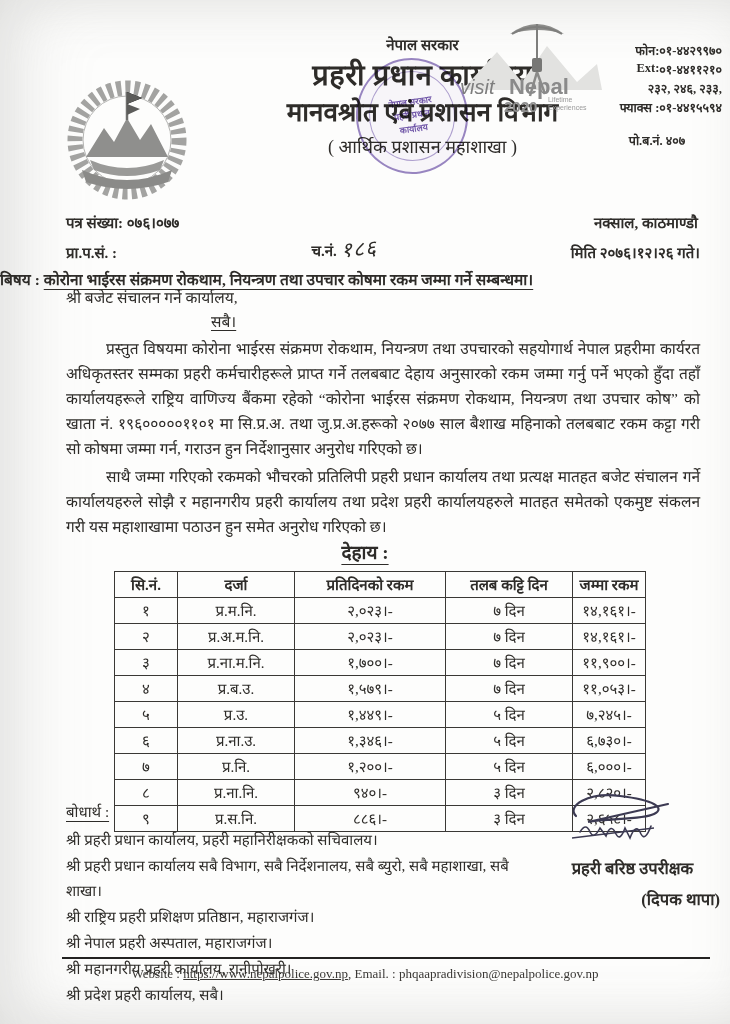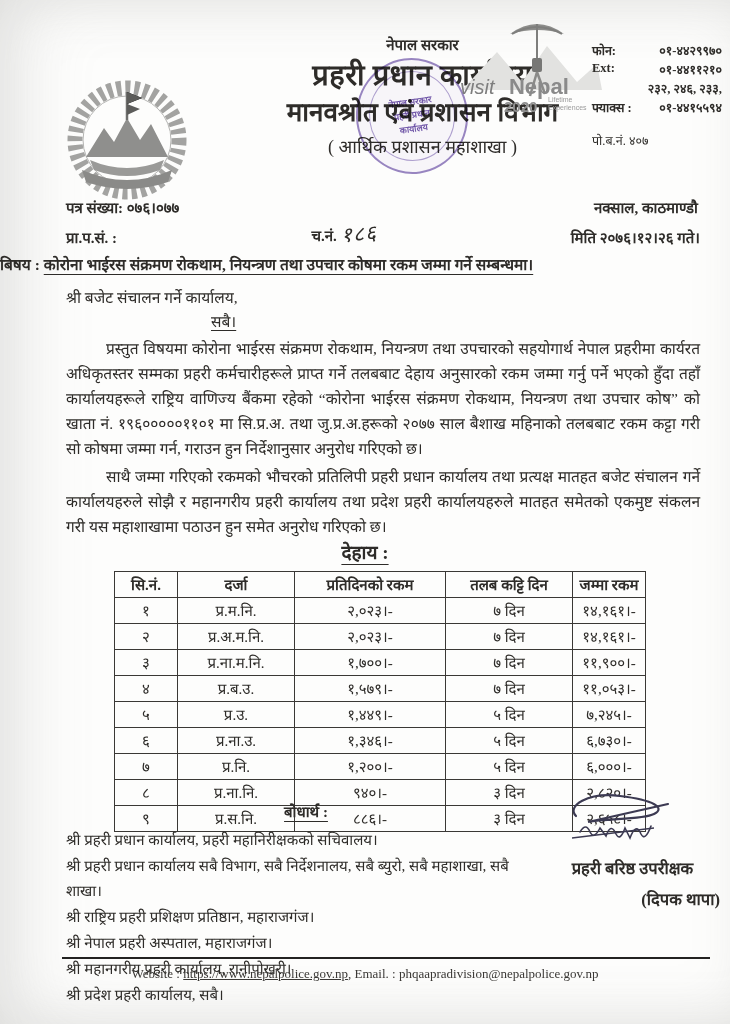--- a/index.html
+++ b/index.html
@@ -13,64 +13,64 @@
   
   .header{position:absolute;left:0;top:0;width:730px;height:196px;}
   .emblem{position:absolute;left:56px;top:62px;width:142px;height:142px;}
   .head-center{position:absolute;left:225px;top:36px;width:395px;text-align:center;line-height:1.25;}
   .h-gov{font-size:15px;font-weight:bold;}
   .h-min{font-size:19px;font-weight:bold;margin-top:2px;}
   .h-office{font-size:29px;font-weight:bold;margin-top:2px;letter-spacing:.5px;}
   .h-dept{font-size:26px;font-weight:bold;margin-top:4px;}
   .h-div{font-size:18px;font-weight:normal;margin-top:6px;}
   .contact{position:absolute;left:592px;top:42px;width:130px;font-size:12.5px;font-weight:bold;}
-  .contact .row{display:flex;justify-content:space-between;margin-bottom:2px;}
+  .contact .row{display:flex;justify-content:flex-end;margin-bottom:2px;}
   .contact .lbl{color:#2e2c29;}
   .contact .val{text-align:right;}
-  .pobox{margin-top:16px;text-align:left;font-weight:normal;}
+  .pobox{margin-top:16px;text-align:center;font-weight:bold;}
   
   .vn{position:absolute;left:452px;top:12px;width:150px;height:118px;color:#8f8f8f;}
   .vn svg{position:absolute;left:0;top:0;}
   .vn .vn-text{position:absolute;left:8px;top:62px;width:140px;font-family:"Liberation Sans","DejaVu Sans",sans-serif;}
   .vn .visit{font-style:italic;font-size:20px;color:#7e7e7e;display:inline-block;}
   .vn .nepal{font-size:22px;font-weight:bold;color:#8a8a8a;display:inline-block;margin-left:10px;}
   .vn .y2020{font-size:15px;font-weight:bold;color:#8f8f8f;position:absolute;left:44px;top:24px;}
   .vn .tag{position:absolute;left:88px;top:22px;font-size:7px;line-height:1.2;color:#9a9a9a;}
   
   .stamp{
     position:absolute;left:356px;top:58px;width:108px;height:112px;border-radius:50%;
     border:2.5px solid rgba(101,73,165,.65);transform:rotate(-8deg);
     display:flex;flex-direction:column;align-items:center;justify-content:center;
     color:rgba(92,62,158,.85);font-size:9px;font-weight:bold;text-align:center;line-height:1.5;
     mix-blend-mode:multiply;background:rgba(130,100,190,.05);
   }
   .stamp .inner{width:84px;height:88px;border-radius:50%;border:1.5px solid rgba(101,73,165,.5);
     display:flex;flex-direction:column;align-items:center;justify-content:center;}
   
-  .meta{position:absolute;left:0;top:197px;width:730px;font-weight:bold;font-size:15px;}
+  .meta{position:absolute;left:0;top:212px;width:730px;font-weight:bold;font-size:15px;}
   .meta-row1{display:flex;justify-content:space-between;padding:0 32px 0 66px;}
   .meta-row2{display:flex;justify-content:space-between;padding:2px 30px 0 66px;align-items:flex-end;gap:23px;}
   .chalani{font-size:15px;}
   .chalani .hand{font-family:"DejaVu Sans",sans-serif;font-size:21px;font-weight:normal;font-style:italic;display:inline-block;transform:rotate(-4deg);letter-spacing:1px;}
   .subject-line{text-align:left;margin-top:6px;font-size:15.5px;}
   .subject-line .subj{text-decoration:underline;text-underline-offset:4px;}
   
   .bodytext{position:absolute;left:0;top:286px;width:730px;font-size:15.5px;}
   .salut{padding-left:66px;line-height:1.55;}
   .salut .all{margin-left:145px;text-decoration:underline;text-underline-offset:3px;}
   .para{margin:2px 30px 0 66px;text-align:justify;text-indent:40px;line-height:1.62;}
   .dehaya{ text-align:center;font-size:19px;font-weight:bold;}
   .dehaya span{text-decoration:underline;text-underline-offset:5px;}
   
   .rate-table{border-collapse:collapse;margin:6px 0 0 114px;width:532px;font-size:15px;}
   .rate-table th,.rate-table td{border:1.5px solid #3a3835;padding:2px 4px;text-align:center;height:21px;}
   .rate-table th{font-weight:bold;}
   
   .cc{position:absolute;left:66px;top:800px;width:480px;font-size:15px;line-height:1.72;}
-  .cc-label{font-weight:bold;text-decoration:underline;text-underline-offset:4px;margin-bottom:2px;text-align:center;}
+  .cc-label{font-weight:normal;text-decoration:underline;text-underline-offset:4px;margin-bottom:2px;}
   .sigblock{position:absolute;left:545px;top:788px;width:175px;text-align:center;}
   .sig-rank{font-size:16.5px;font-weight:bold;margin-top:2px;}
   .sig-name{font-size:16.5px;font-weight:bold;margin-top:8px;text-align:right;}
   
   .footer-rule{position:absolute;left:62px;top:957px;width:648px;border-top:2.5px solid #232221;}
   .footer{position:absolute;left:0;top:966px;width:730px;text-align:center;font-size:13px;color:#3a3835;
     font-family:"Liberation Serif","DejaVu Serif",serif;}
   .footer .site{text-decoration:underline;}
 </style>
 </head>

